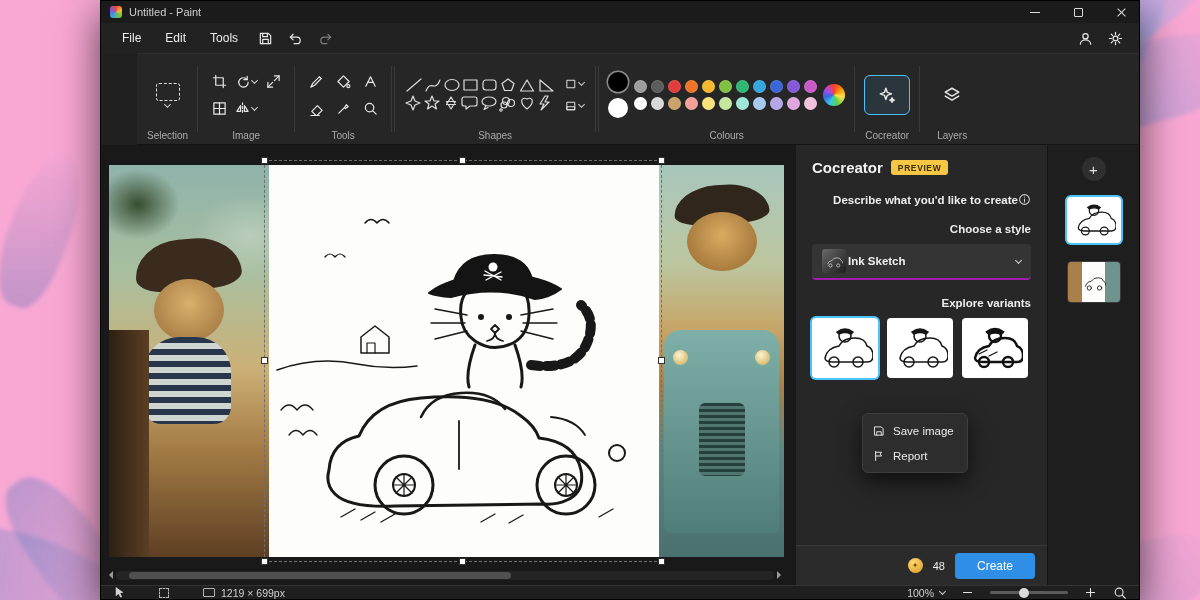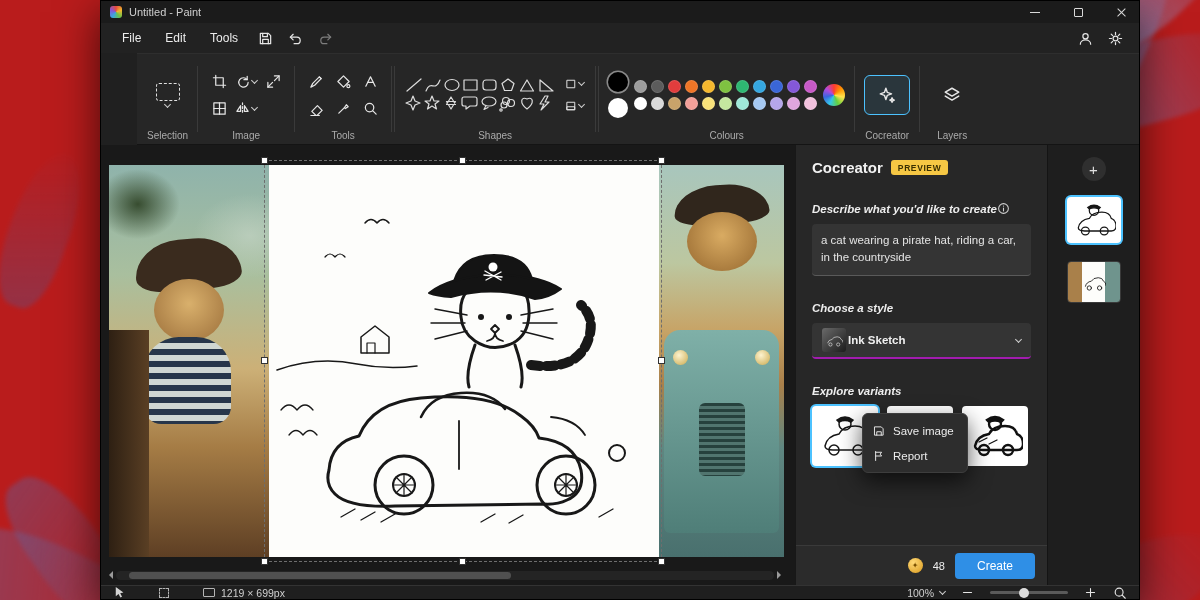--- a/index.html
+++ b/index.html
@@ -1,18 +1,18 @@
 <!DOCTYPE html>
 <html><head>
 <meta charset="utf-8">
 <style>
   * { margin:0; padding:0; box-sizing:border-box; }
   html,body { background:#05070d; }
   .screen { position:relative; width:1200px; height:600px; overflow:hidden;
-            background:#b91c1c; font-family:"Liberation Sans",sans-serif; }
+            background:#f9a8d4; font-family:"Liberation Sans",sans-serif; }
 
   
   .petal { position:absolute; border-radius:55% 60% 60% 45%; filter:blur(2px); }
   .p1 { right:-40px; top:-50px; width:220px; height:90px; transform:rotate(-35deg);
         background:linear-gradient(70deg, rgba(130,180,245,.6), rgba(40,70,140,0)); }
   .p2 { right:-10px; top:-10px; width:180px; height:70px; transform:rotate(-65deg);
         background:linear-gradient(70deg, rgba(110,160,235,.5), rgba(40,70,140,0)); }
   .p3 { right:-60px; top:40px;  width:200px; height:80px; transform:rotate(-15deg);
         background:linear-gradient(70deg, rgba(90,140,215,.45), rgba(40,70,140,0)); }
   .p4 { left:-60px; bottom:-40px; width:240px; height:90px; transform:rotate(25deg);
@@ -129,21 +129,21 @@
   .htrack { flex:1; height:9px; background:#242424; border-radius:5px; position:relative; }
   .hthumb { position:absolute; left:2%; top:1px; width:58%; height:7px; background:#505050; border-radius:4px; }
 
   
   .ccpanel { width:252px; background:#272727; border-left:1px solid #181818;
              padding:14px 16px 42px; position:relative; display:flex; flex-direction:column; }
   .cc-head { display:flex; align-items:center; gap:8px; }
   .cc-title { font-size:15px; font-weight:bold; color:#f2f2f2; }
   .cc-badge { background:#f6c744; color:#3a2f00; font-size:8.5px; font-weight:bold;
               letter-spacing:.6px; padding:2.5px 7px; border-radius:3px; }
-  .cc-lblrow { margin-top:26px; display:flex; align-items:center; justify-content:flex-start;font-style:italic; }
+  .cc-lblrow { margin-top:17px; display:flex; align-items:center; justify-content:flex-end; }
   .cc-lbl { font-size:11.5px; font-weight:bold; color:#ededed; }
   .cc-prompt { margin-top:9px; background:#343434; border-radius:4px; border-bottom:1px solid #5a5a5a;
                min-height:52px; padding:8px 9px; font-size:11.5px; line-height:1.45; color:#e4e4e4; }
   .cc-select { margin-top:9px; height:36px; background:#343434; border-radius:4px;
                border-bottom:2px solid #a21caf; display:flex; align-items:center; gap:2px; padding:0 10px; }
   .style-thumb { width:24px; height:24px; border-radius:3px;
                  background:linear-gradient(135deg,#6a6a6a,#1c1c1c); display:flex; align-items:center; justify-content:center; }
   .cc-select .txt { font-size:11.5px; font-weight:bold; color:#f0f0f0; }
   .cc-select .chev { margin-left:auto; }
   .variants { margin-top:9px; display:flex; gap:9px; }
@@ -556,21 +556,20 @@
         </div>
 
         <div class="cc-lblrow">
           <span class="cc-lbl">Describe what you'd like to create</span>
           <svg class="i" viewBox="0 0 16 16" style="width:13px;height:13px;stroke:#cfcfcf;">
               <circle cx="8" cy="8" r="6"></circle>
               <path d="M8,7.5 v3.5"></path>
               <circle cx="8" cy="5" r="0.7" fill="#cfcfcf" stroke="none"></circle>
             </svg>
         </div>
-        <div class="cc-prompt" role="textbox">a cat wearing a pirate hat, riding a car, in the countryside</div>
 
         <div class="cc-lblrow">
           <span class="cc-lbl">Choose a style</span>
         </div>
         <div class="cc-select">
           <span class="style-thumb">
             <svg width="18" height="16" viewBox="0 0 56 48" style="stroke:#e8e8e8;fill:none;stroke-width:2;">
                 <path d="M8,34 q2,-10 14,-12 q4,-8 16,-8 q10,0 12,8 q6,2 6,10"></path>
                 <circle cx="17" cy="38" r="5"></circle>
                 <circle cx="41" cy="38" r="5"></circle>

